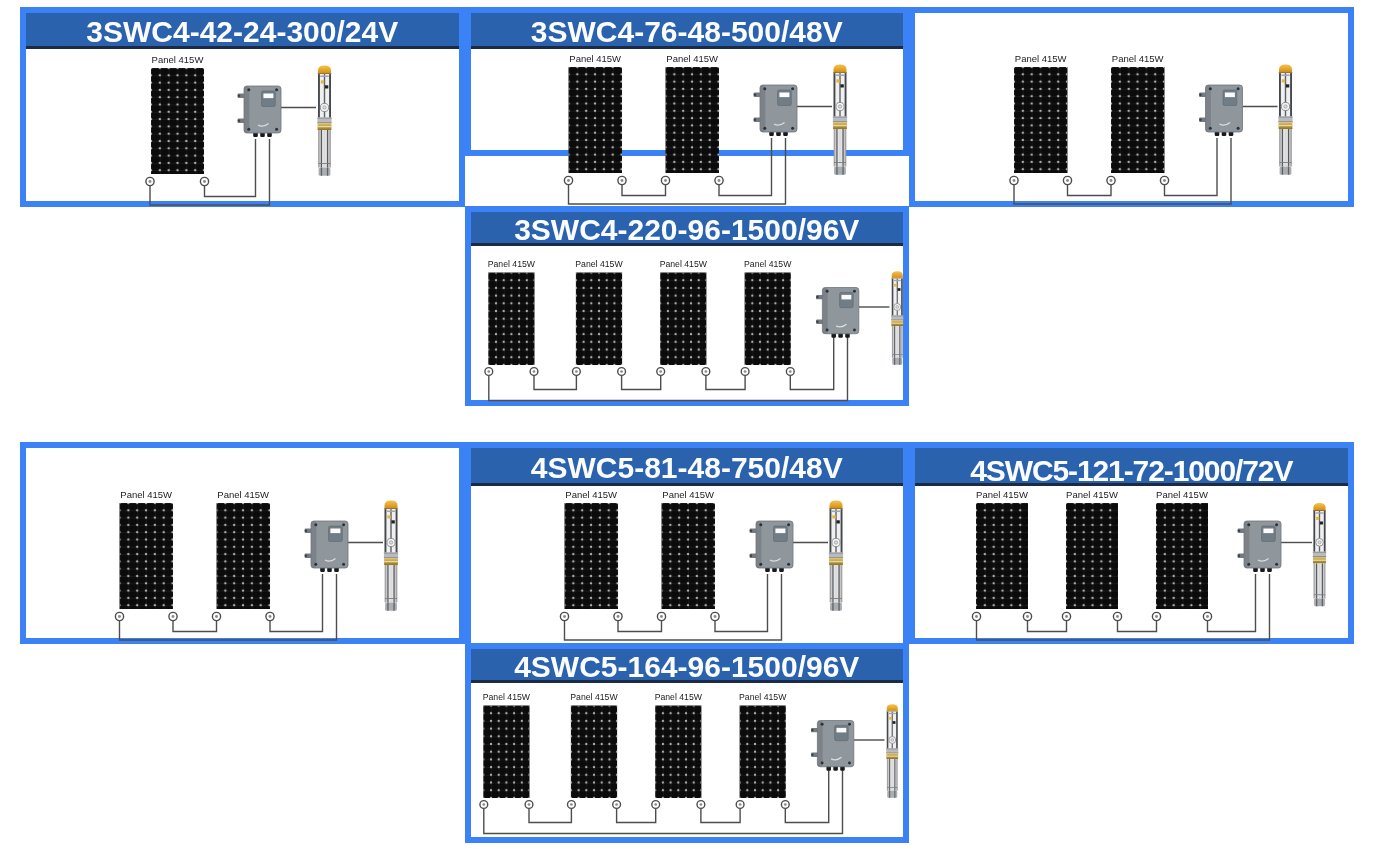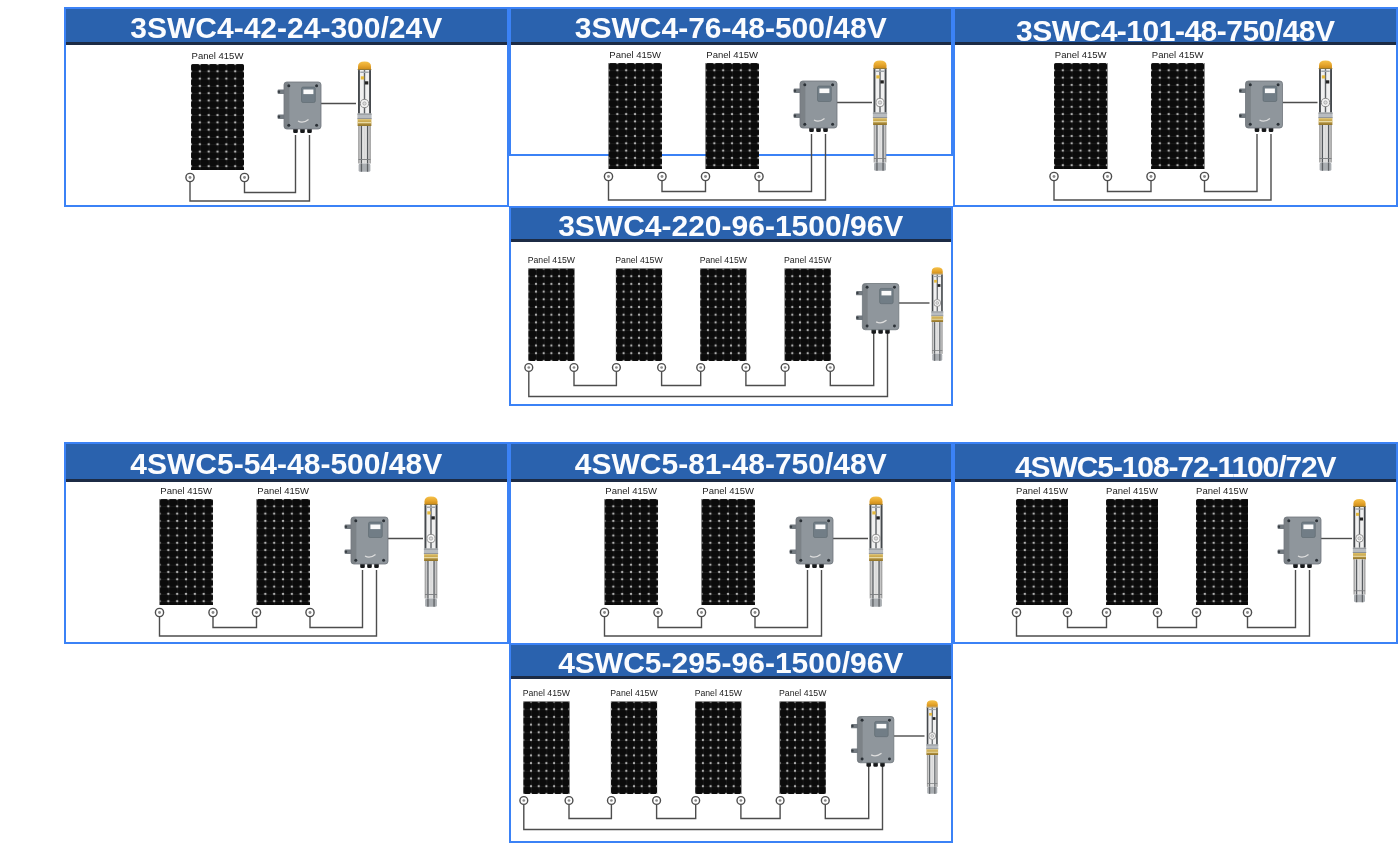--- a/index.html
+++ b/index.html
@@ -1,19 +1,19 @@
 <!DOCTYPE html>
 <html><head>
 <meta charset="utf-8">
 <style>
   html,body { margin:0; padding:0; background:#ffffff; }
   body { width:1398px; height:849px; position:relative; overflow:hidden;
          font-family:"Liberation Sans", sans-serif; }
   .card { position:absolute; width:444.5px; background:#ffffff;
-           border:2px solid #3b82f6; box-sizing:border-box;margin-left:44px; }
+           border:6px solid #3b82f6; box-sizing:border-box; }
   .hdr { position:absolute; left:0; top:0; right:0; height:33px; background:#2a62ae;
           border-bottom:3px solid #1c2b45; display:flex; align-items:center; justify-content:center; }
   .hdr span { font-weight:bold; font-size:30px; line-height:1; color:#fbfcfe; letter-spacing:0px; position:relative; top:2.5px; }
   svg.art { position:absolute; left:-2px; top:-2px; }
   text { font-family:"Liberation Sans", sans-serif; }
 </style>
 </head>
 <body>
 
 <svg width="0" height="0" style="position:absolute">
@@ -147,23 +147,20 @@
         <circle cx="195" cy="170.5" r="4.1" fill="#ffffff" stroke="#4d4d4d" stroke-width="1.4"></circle>
         <circle cx="195" cy="170.5" r="1.4349999999999998" fill="#8a8a8a"></circle>
         <circle cx="248.5" cy="170.5" r="4.1" fill="#ffffff" stroke="#4d4d4d" stroke-width="1.4"></circle>
         <circle cx="248.5" cy="170.5" r="1.4349999999999998" fill="#8a8a8a"></circle>
         <use href="#ctrl" x="282.5" y="74.5" width="44" height="52"></use>
         <use href="#pump" x="361.5" y="53.5" width="16" height="112"></use>
       </g>
     </svg>
 </div>
 <div class="card" style="left:909px;top:7px;height:200px">
-  <div class="hdr" style="height:33px">
-      <span><span style="letter-spacing:-0.5px">3SWC4-101-48-750/48V</span></span>
-    </div>
   <svg class="art" width="444.5" height="200" viewBox="0 0 444.5 200">
       <g transform="translate(3,-1)">
         <path d="M98,174.5 V194 H315 V128" fill="none" stroke="#4d4d4d" stroke-width="1.4"></path>
         <path d="M151.5,174.5 V185.5 H195 V174.5" fill="none" stroke="#4d4d4d" stroke-width="1.4"></path>
         <path d="M248.5,174.5 V185.5 H301 V128" fill="none" stroke="#4d4d4d" stroke-width="1.4"></path>
         <path d="M326.5,96.5 H361.5" fill="none" stroke="#4d4d4d" stroke-width="1.4"></path>
         <g transform="translate(98,57)">
           <rect width="53.5" height="106" fill="#0b0b0b"></rect>
           <rect width="53.5" height="106" fill="url(#pvB)"></rect>
         </g>
@@ -233,23 +230,20 @@
         <circle cx="271.1" cy="157.5" r="3.9" fill="#ffffff" stroke="#4d4d4d" stroke-width="1.4"></circle>
         <circle cx="271.1" cy="157.5" r="1.365" fill="#8a8a8a"></circle>
         <circle cx="316.3" cy="157.5" r="3.9" fill="#ffffff" stroke="#4d4d4d" stroke-width="1.4"></circle>
         <circle cx="316.3" cy="157.5" r="1.365" fill="#8a8a8a"></circle>
         <use href="#ctrl" x="341.5" y="73" width="43.3" height="51.2"></use>
         <use href="#pump" x="415.5" y="56.5" width="15.5" height="95"></use>
       </g>
     </svg>
 </div>
 <div class="card" style="left:20px;top:442px;height:202px">
-  <div class="hdr" style="height:35px">
-      <span>4SWC5-54-48-500/48V</span>
-    </div>
   <svg class="art" width="444.5" height="202" viewBox="0 0 444.5 202">
       <g transform="translate(-2.5,0)">
         <path d="M98,174.5 V194 H315 V128" fill="none" stroke="#4d4d4d" stroke-width="1.4"></path>
         <path d="M151.5,174.5 V185.5 H195 V174.5" fill="none" stroke="#4d4d4d" stroke-width="1.4"></path>
         <path d="M248.5,174.5 V185.5 H301 V128" fill="none" stroke="#4d4d4d" stroke-width="1.4"></path>
         <path d="M326.5,96.5 H361.5" fill="none" stroke="#4d4d4d" stroke-width="1.4"></path>
         <g transform="translate(98,57)">
           <rect width="53.5" height="106" fill="#0b0b0b"></rect>
           <rect width="53.5" height="106" fill="url(#pvB)"></rect>
         </g>
@@ -300,21 +294,21 @@
         <circle cx="195" cy="170.5" r="1.4349999999999998" fill="#8a8a8a"></circle>
         <circle cx="248.5" cy="170.5" r="4.1" fill="#ffffff" stroke="#4d4d4d" stroke-width="1.4"></circle>
         <circle cx="248.5" cy="170.5" r="1.4349999999999998" fill="#8a8a8a"></circle>
         <use href="#ctrl" x="282.5" y="74.5" width="44" height="52"></use>
         <use href="#pump" x="361.5" y="53.5" width="16" height="112"></use>
       </g>
     </svg>
 </div>
 <div class="card" style="left:909px;top:442px;height:202px">
   <div class="hdr" style="height:35px">
-      <span><span style="letter-spacing:-1.1px">4SWC5-108-72-1100/72V</span></span>
+      <span><span style="letter-spacing:-1.1px">4SWC5-121-72-1000/72V</span></span>
     </div>
   <svg class="art" width="444.5" height="202" viewBox="0 0 444.5 202">
       <g transform="translate(0,0)">
         <path d="M63.5,174.5 V194 H356.5 V128" fill="none" stroke="#4d4d4d" stroke-width="1.4"></path>
         <path d="M114.5,174.5 V185.5 H153.5 V174.5" fill="none" stroke="#4d4d4d" stroke-width="1.4"></path>
         <path d="M204.5,174.5 V185.5 H243.5 V174.5" fill="none" stroke="#4d4d4d" stroke-width="1.4"></path>
         <path d="M294.5,174.5 V185.5 H342.5 V128" fill="none" stroke="#4d4d4d" stroke-width="1.4"></path>
         <path d="M368,96.5 H399" fill="none" stroke="#4d4d4d" stroke-width="1.4"></path>
         <g transform="translate(63,57)">
           <rect width="52" height="106" fill="#0b0b0b"></rect>
@@ -343,21 +337,21 @@
         <circle cx="243.5" cy="170.5" r="1.4349999999999998" fill="#8a8a8a"></circle>
         <circle cx="294.5" cy="170.5" r="4.1" fill="#ffffff" stroke="#4d4d4d" stroke-width="1.4"></circle>
         <circle cx="294.5" cy="170.5" r="1.4349999999999998" fill="#8a8a8a"></circle>
         <use href="#ctrl" x="324" y="74.5" width="44" height="52"></use>
         <use href="#pump" x="399" y="53.5" width="15" height="110"></use>
       </g>
     </svg>
 </div>
 <div class="card" style="left:464.5px;top:643px;height:200px">
   <div class="hdr" style="height:31px">
-      <span>4SWC5-295-96-1500/96V</span>
+      <span>4SWC5-164-96-1500/96V</span>
     </div>
   <svg class="art" width="444.5" height="200" viewBox="0 0 444.5 200">
       <g transform="translate(0,0)">
         <path d="M14.8,161.4 V186.5 H373.5 V122" fill="none" stroke="#4d4d4d" stroke-width="1.4"></path>
         <path d="M60,161.4 V175.5 H102.4 V161.4" fill="none" stroke="#4d4d4d" stroke-width="1.4"></path>
         <path d="M147.6,161.4 V175.5 H186.7 V161.4" fill="none" stroke="#4d4d4d" stroke-width="1.4"></path>
         <path d="M231.9,161.4 V175.5 H271.1 V161.4" fill="none" stroke="#4d4d4d" stroke-width="1.4"></path>
         <path d="M316.3,161.4 V175.5 H359.7 V122" fill="none" stroke="#4d4d4d" stroke-width="1.4"></path>
         <path d="M384.9,93 H415.5" fill="none" stroke="#4d4d4d" stroke-width="1.4"></path>
         <g transform="translate(14.3,58.5)">

